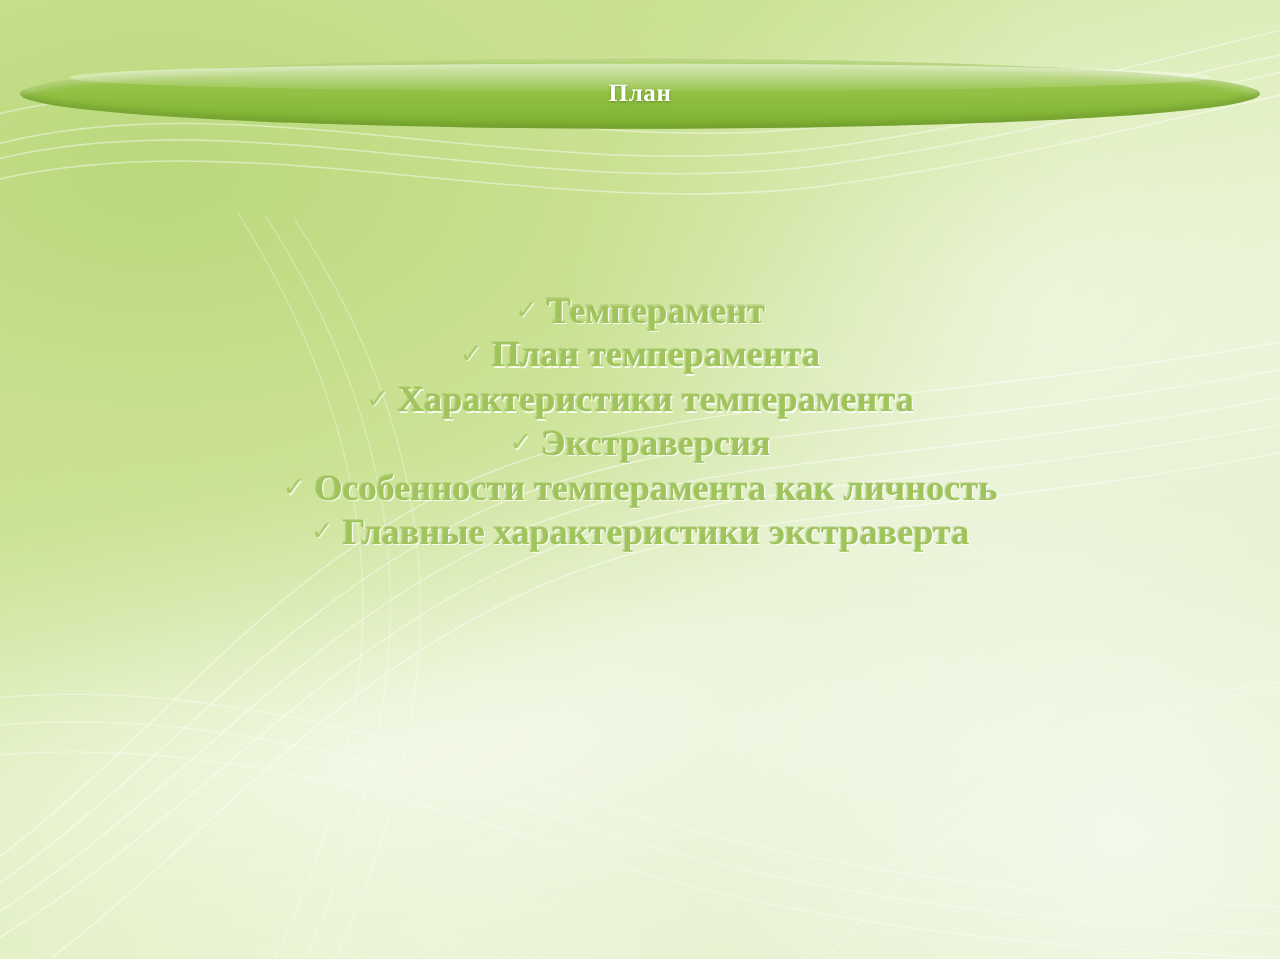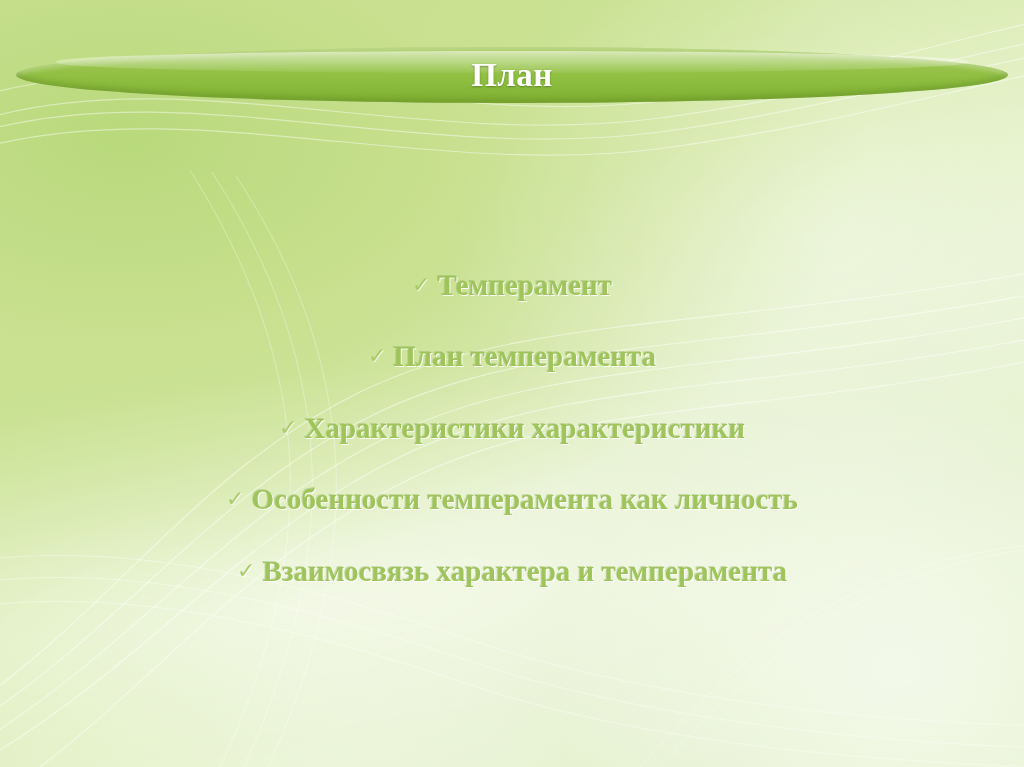--- a/index.html
+++ b/index.html
@@ -73,21 +73,21 @@
     background: linear-gradient(180deg, rgba(255,255,255,0.55) 0%, rgba(255,255,255,0.06) 100%);
   }
   .title-text {
     position: absolute;
     left: 0; right: 0;
     top: 50%;
     transform: translateY(-50%);
     text-align: center;
     font-family: "Liberation Serif", serif;
     font-weight: bold;
-    font-size: 33px;
+    font-size: 20px;
     color: #ffffff;
     letter-spacing: 0.5px;
     text-shadow: 0 1px 2px rgba(60,95,20,0.55);
   }
 
   
   .content {
     position: absolute;
     left: 0;
     right: 0;
@@ -98,21 +98,20 @@
     display: block;
     line-height: 1.22;
     white-space: nowrap;
     font-family: "Liberation Serif", serif;
     font-weight: bold;
     font-size: 29px;
     color: #9fc45c;
     text-shadow:
       1px 1px 0 rgba(255,255,255,0.85),
       -1px -1px 0 rgba(120,160,60,0.30);
-    margin-top: 36px;
   }
   .bullet-row .check {
     font-size: 22px;
     color: #a9cb6b;
     margin-right: 7px;
     vertical-align: 3px;
     font-family: "DejaVu Sans", sans-serif;
     font-weight: normal;
     text-shadow: 1px 1px 0 rgba(255,255,255,0.7);
   }
@@ -166,23 +165,26 @@
   </div>
 
   <div class="content">
     <div class="bullet-row">
       <span class="check">✓</span><span class="txt">Темперамент</span>
     </div>
     <div class="bullet-row">
       <span class="check">✓</span><span class="txt">План темперамента</span>
     </div>
     <div class="bullet-row">
-      <span class="check">✓</span><span class="txt">Характеристики характеристики</span>
+      <span class="check">✓</span><span class="txt">Характеристики темперамента</span>
+    </div>
+    <div class="bullet-row">
+      <span class="check">✓</span><span class="txt">Экстраверсия</span>
     </div>
     <div class="bullet-row">
       <span class="check">✓</span><span class="txt">Особенности темперамента как личность</span>
     </div>
     <div class="bullet-row">
-      <span class="check">✓</span><span class="txt">Взаимосвязь характера и темперамента</span>
+      <span class="check">✓</span><span class="txt">Главные характеристики экстраверта</span>
     </div>
   </div>
 
 </div>
 
 </body></html>

